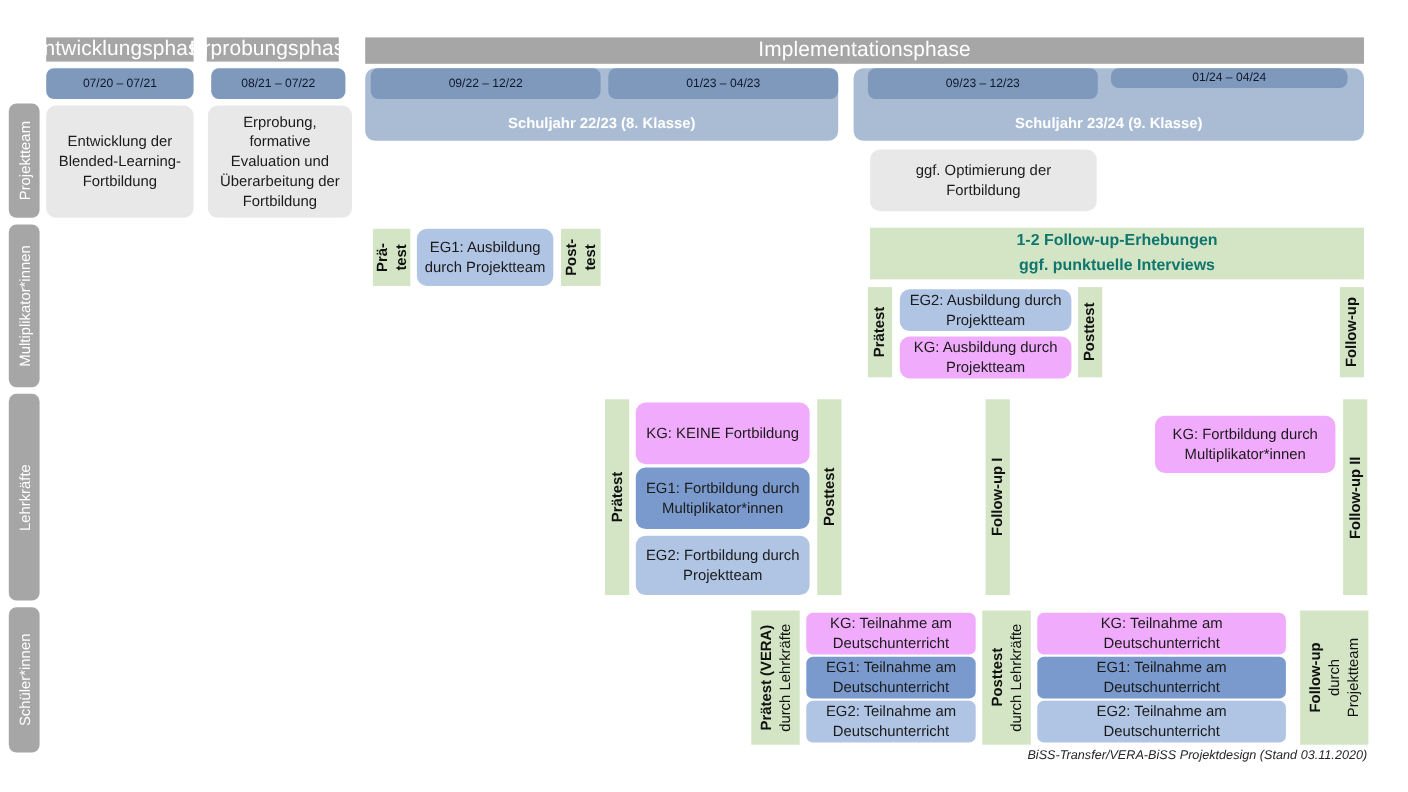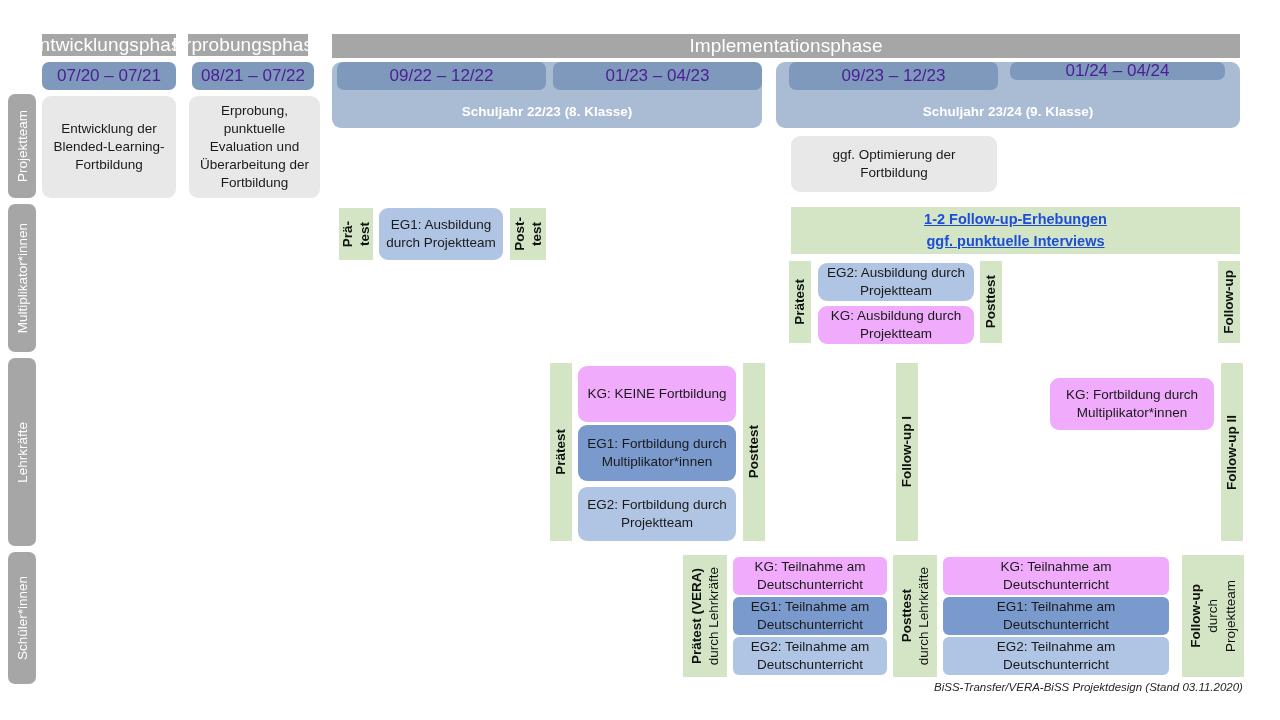--- a/index.html
+++ b/index.html
@@ -12,21 +12,21 @@
   .abs{position:absolute;box-sizing:border-box;}
 
   
   .phase-bar{
     background:#a6a6a6;color:#ffffff;font-size:19px;
     display:flex;align-items:center;justify-content:center;
     letter-spacing:.1px;
   }
   
   .date-chip{
-    background:#7e99bc;color:#4c1d95;font-size:17px;border-radius:7px;
+    background:#7e99bc;color:#0f172a;font-size:11px;border-radius:7px;
     display:flex;align-items:center;justify-content:center;
   }
   
   .year-band{
     background:#aabcd4;color:#ffffff;font-size:13.5px;font-weight:bold;
     border-radius:9px;display:flex;align-items:flex-end;justify-content:center;
     padding-bottom:9px;
   }
   
   .row-label{
@@ -56,21 +56,21 @@
     writing-mode:vertical-rl;transform:rotate(180deg);
     font-size:13.5px;line-height:1.12;white-space:nowrap;color:#111;
   }
   .green .vtxt.b{font-weight:bold;}
   .green.two{gap:2px;}
 
   
   .green-banner{
     background:#d3e5c4;display:flex;flex-direction:column;
     align-items:center;justify-content:center;
-    font-size:14.5px;font-weight:bold;line-height:1.45;color:#1d4ed8;text-decoration:underline;
+    font-size:14.5px;font-weight:bold;line-height:1.45;color:#0f766e;
   }
 
   .footer-note{
     font-size:11.5px;font-style:italic;color:#262626;white-space:nowrap;
   }
 </style>
 </head>
 <body>
 
 <div class="canvas">
@@ -96,21 +96,21 @@
     <span>Multiplikator*innen</span>
   </div>
   <div class="abs row-label" style="left:8px;top:358px;width:28px;height:188px;">
     <span>Lehrkräfte</span>
   </div>
   <div class="abs row-label" style="left:8px;top:552px;width:28px;height:132px;">
     <span>Schüler*innen</span>
   </div>
 
   <div class="abs box grey" style="left:42px;top:96px;width:134px;height:102px;">Entwicklung der Blended-Learning-Fortbildung</div>
-  <div class="abs box grey" style="left:189px;top:96px;width:131px;height:102px;">Erprobung, punktuelle Evaluation und Überarbeitung der Fortbildung</div>
+  <div class="abs box grey" style="left:189px;top:96px;width:131px;height:102px;">Erprobung, formative Evaluation und Überarbeitung der Fortbildung</div>
   <div class="abs box grey" style="left:791px;top:136px;width:206px;height:56px;">ggf. Optimierung der Fortbildung</div>
 
   <div class="abs green two" style="left:339px;top:208px;width:34px;height:52px;">
     <span class="vtxt b">Prä-</span>
     <span class="vtxt b">test</span>
   </div>
   <div class="abs box blue-light" style="left:379px;top:208px;width:124px;height:52px;">EG1: Ausbildung durch Projektteam</div>
   <div class="abs green two" style="left:510px;top:208px;width:36px;height:52px;">
     <span class="vtxt b">Post-</span>
     <span class="vtxt b">test</span>

